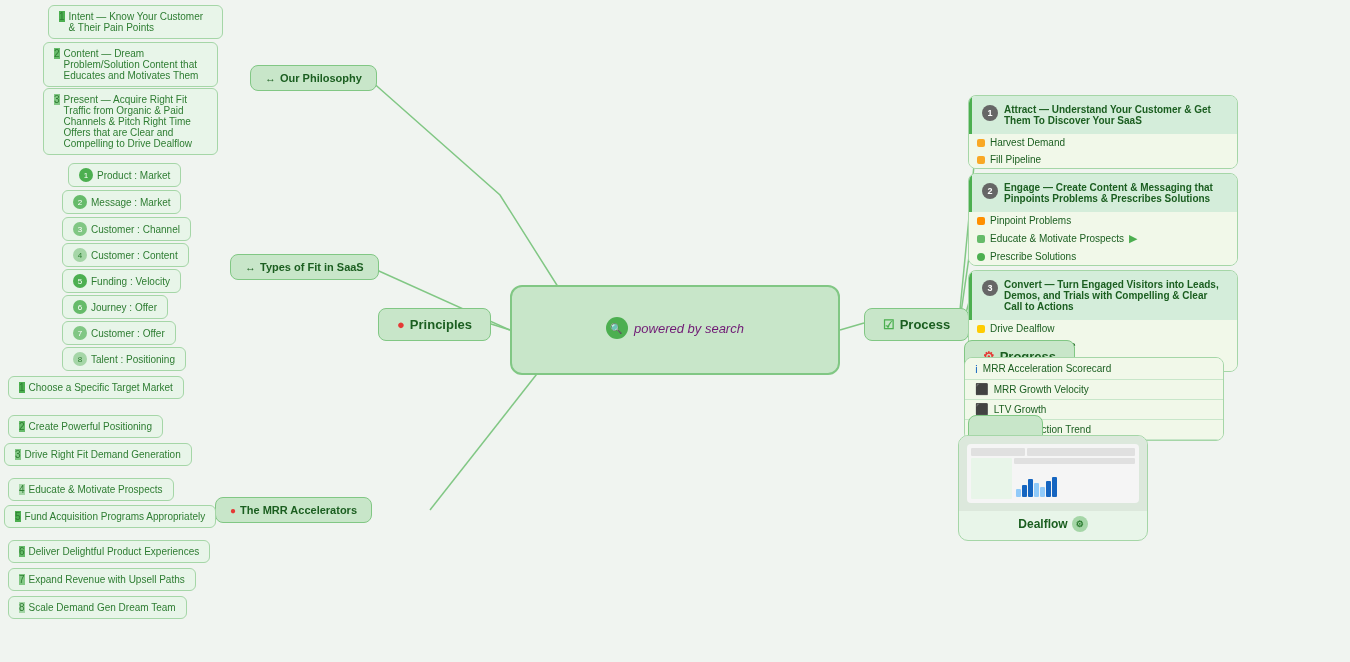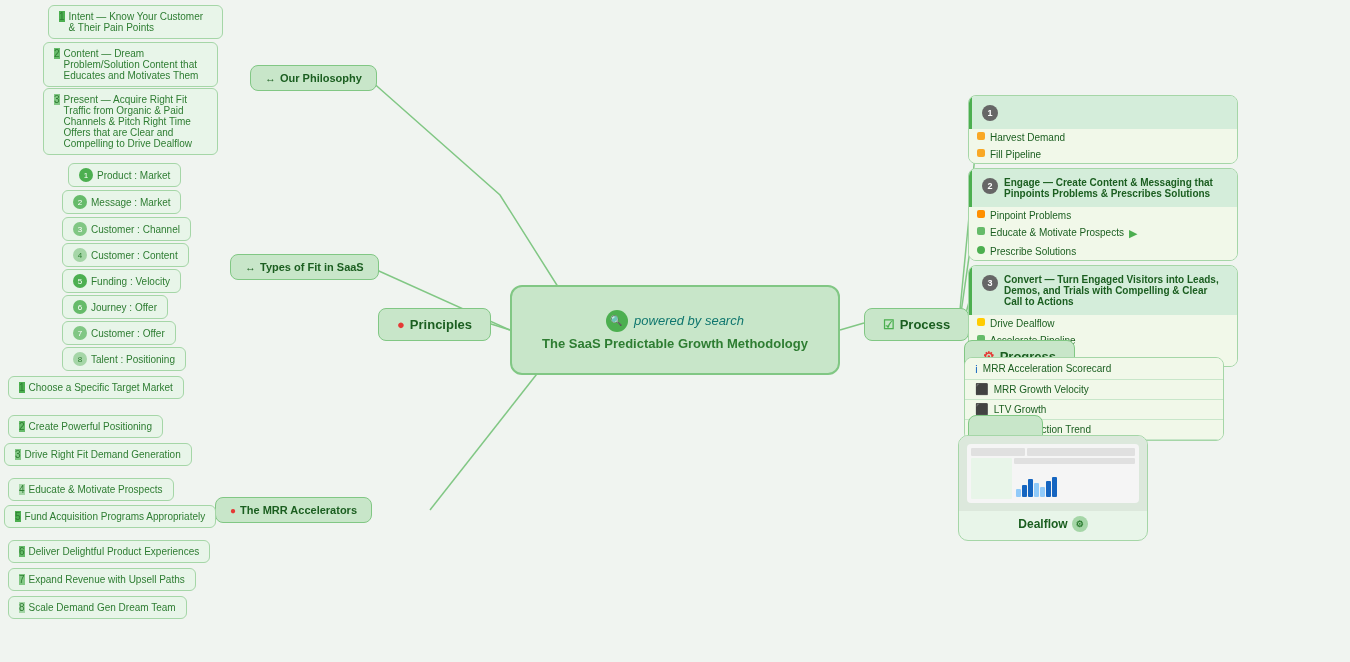--- a/index.html
+++ b/index.html
@@ -48,21 +48,21 @@
       background: #4CAF50;
       border-radius: 50%;
       display: inline-flex;
       align-items: center;
       justify-content: center;
       color: white;
       font-size: 10px;
     }
     .center-node .logo-text {
       font-size: 13px;
-      color: #0f766e;
+      color: #701a75;
       font-style: italic;
     }
     .center-node .main-title {
       font-size: 13px;
       font-weight: bold;
       color: #2e7d32;
     }
 
     
     .branch-node {
@@ -210,20 +210,21 @@
       align-items: center;
       justify-content: center;
       font-size: 9px;
       flex-shrink: 0;
       margin-top: 1px;
     }
 
     
     .sub-item {
       display: flex;
+      align-items: center;
       gap: 5px;
       padding: 3px 8px;
       font-size: 10px;
       color: #1b5e20;
       background: #f1f8e9;
     }
     .sub-item .dot {
       width: 8px;
       height: 8px;
       border-radius: 2px;
@@ -433,21 +434,20 @@
     <path class="connector-line" d="M1040,395 L1050,435"></path>
 
     <path class="connector-line" d="M1000,425 L1020,445"></path>
   </svg>
 
   <div class="center-node">
     <div class="logo-area">
       <div class="logo-icon">🔍</div>
       <span class="logo-text">powered by search</span>
     </div>
-    <div class="main-title">The SaaS Predictable Growth Methodology</div>
   </div>
 
   <div class="philosophy-box branch-node">
     <span>↔</span>
     <span>Our Philosophy</span>
   </div>
 
   <div class="phil-node" style="left:48px; top:5px;">
     <div class="num-circle c1">1</div>
     <span>Intent — Know Your Customer &amp; Their Pain Points</span>
@@ -545,20 +545,21 @@
   <div class="process-box">
     <span style="color:#4caf50;">☑</span>
     <span>Process</span>
   </div>
 
   <div style="position:absolute; left:968px; top:95px; width:270px;">
 
     <div class="process-section">
       <div class="process-section-header">
         <span class="num">1</span>
+        <span>Attract — Understand Your Customer &amp; Get Them To Discover Your SaaS</span>
       </div>
       <div class="sub-item yellow">
         <span class="dot" style="background:#f9a825; border-radius:2px;"></span>
         <span>Harvest Demand</span>
       </div>
       <div class="sub-item yellow">
         <span class="dot" style="background:#f9a825; border-radius:2px;"></span>
         <span>Fill Pipeline</span>
       </div>
     </div>

